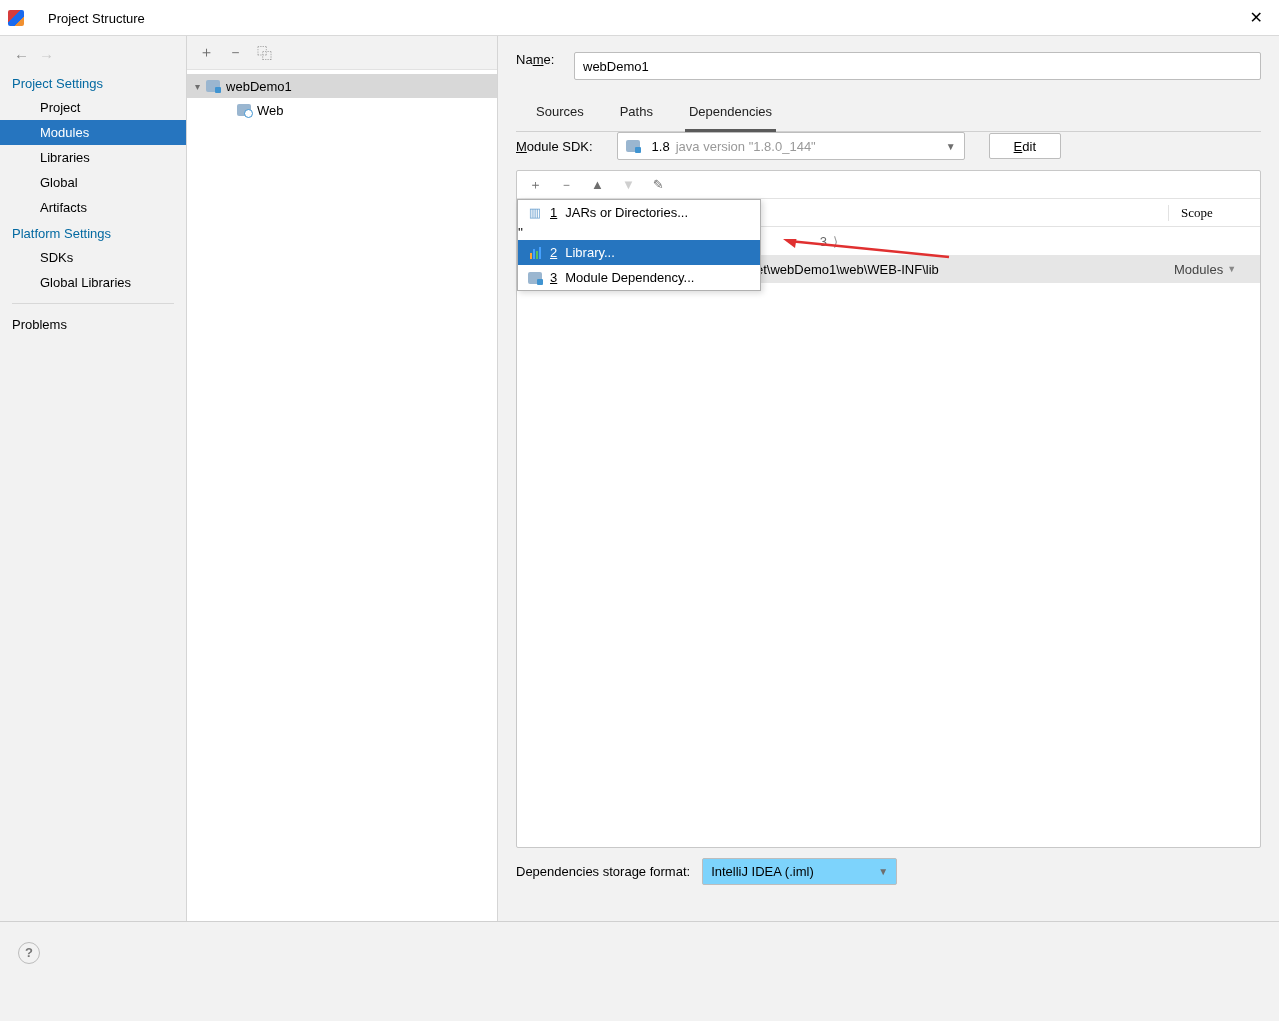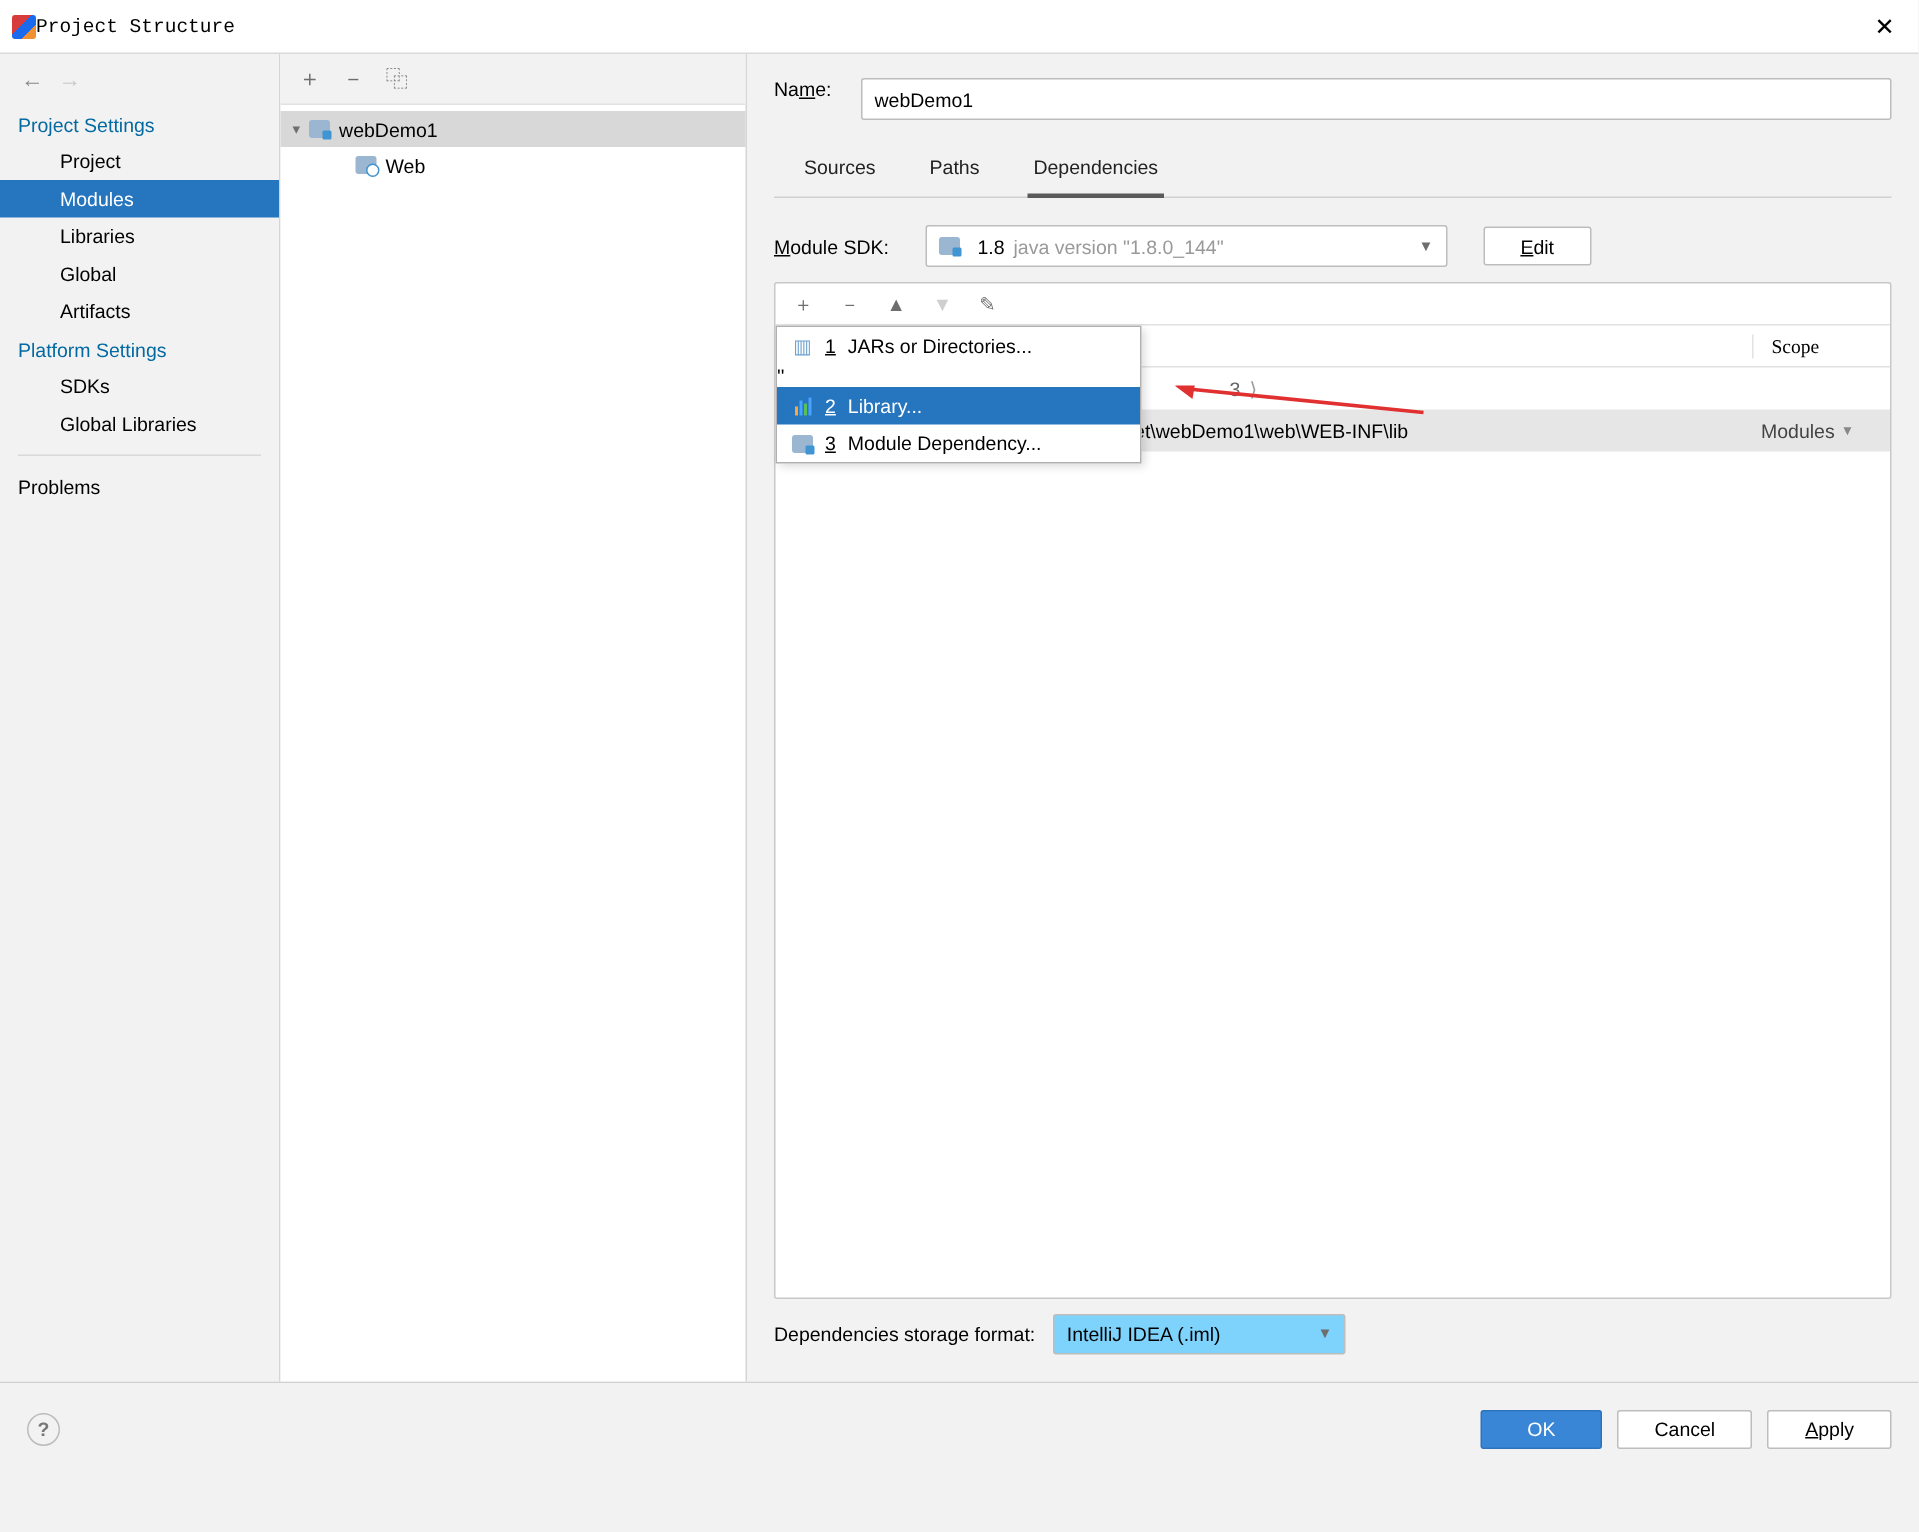--- a/index.html
+++ b/index.html
@@ -1,19 +1,19 @@
 <!DOCTYPE html>
 <html><head>
 <meta charset="utf-8">
 <style>
   * { box-sizing: border-box; margin: 0; padding: 0; }
   body { font-family: "Segoe UI", Arial, sans-serif; font-size: 13px; color: #000; background: #f2f2f2; width: 1279px; height: 1021px; overflow: hidden; }
 
   .titlebar { height: 36px; display: flex; align-items: center; padding: 0 8px; background: #fff; border-bottom: 1px solid #d9d9d9; justify-content: space-between; }
-  .titlebar-left { display: flex; align-items: center; gap: 0; font-family: Liberation Mono, monospace; }
+  .titlebar-left { display: flex; align-items: flex-end; gap: 24px; }
   .app-icon { width: 16px; height: 16px; background: linear-gradient(135deg,#d63c3c 0%,#d63c3c 40%,#1b6aed 40%,#1b6aed 70%,#f09030 70%); border-radius: 2px; }
   .close-x { font-size: 16px; cursor: pointer; padding: 4px 8px; }
 
   .main { display: flex; height: 885px; }
 
   
   .sidebar { width: 187px; background: #f2f2f2; border-right: 1px solid #d5d5d5; display:flex; flex-direction:column; }
   .sidebar-nav { height: 34px; display:flex; align-items:center; gap:10px; padding-left:14px; }
   .nav-arrow { color:#888; font-size:15px; }
   .nav-arrow.disabled { color:#c8c8c8; }
@@ -37,21 +37,21 @@
   .web-icon { width:14px; height:12px; background:#9ab6d0; border-radius:2px; margin-right:6px; position:relative; }
   .web-icon::before { content:""; position:absolute; right:-2px; bottom:-2px; width:7px;height:7px;background:#fff;border:1.5px solid #4094d1;border-radius:50%; }
 
   
   .detail { flex:1; background:#f2f2f2; padding:16px 18px 10px 18px; display:flex; flex-direction:column; position:relative; }
   .row { display:flex; margin-bottom:16px; }
   .label { width:58px; }
   .und { text-decoration: underline; text-decoration-thickness:1px; }
   .text-input { flex:1; height:28px; border:1px solid #bdbdbd; border-radius:2px; padding:0 8px; font-size:13px; background:#fff; }
 
-  .tabs { display:flex; gap:28px; border-bottom:1px solid #d0d0d0; padding-left:16px; margin-bottom:18px; }
+  .tabs { display:flex; gap:28px; border-bottom:1px solid #d0d0d0; padding-left:16px; }
   .tab { padding:8px 4px 10px; cursor:pointer; color:#222; }
   .tab.active { border-bottom:3px solid #5a5a5a; margin-bottom:-1px; }
 
   .sdk-row { display:flex; align-items:center; gap:24px; margin-bottom:10px; }
   .select { flex:0 0 348px; height:28px; border:1px solid #bdbdbd; border-radius:2px; background:#fff; display:flex; align-items:center; padding:0 8px; gap:6px; position:relative; }
   .select-dd { position:absolute; right:8px; color:#6e6e6e; font-size:10px; }
   .gray { color:#999; }
   .btn { height:26px; padding:0 24px; border:1px solid #bdbdbd; background:#fff; border-radius:2px; cursor:pointer; font-family:inherit; font-size:13px; }
   .btn.primary { background:#3a86d6; color:#fff; border-color:#2d72bb; padding:0 30px; }
 
@@ -245,18 +245,13 @@
         <span>IntelliJ IDEA (.iml)</span>
         <span class="select-dd">▼</span>
       </div>
     </div>
 
   </div>
 </div>
 
 <div class="footer">
   <div class="help-circle">?</div>
-  <div class="footer-btns">
-    <button class="btn primary">OK</button>
-    <button class="btn">Cancel</button>
-    <button class="btn"><span class="und">A</span>pply</button>
-  </div>
 </div>
 
 </body></html>

